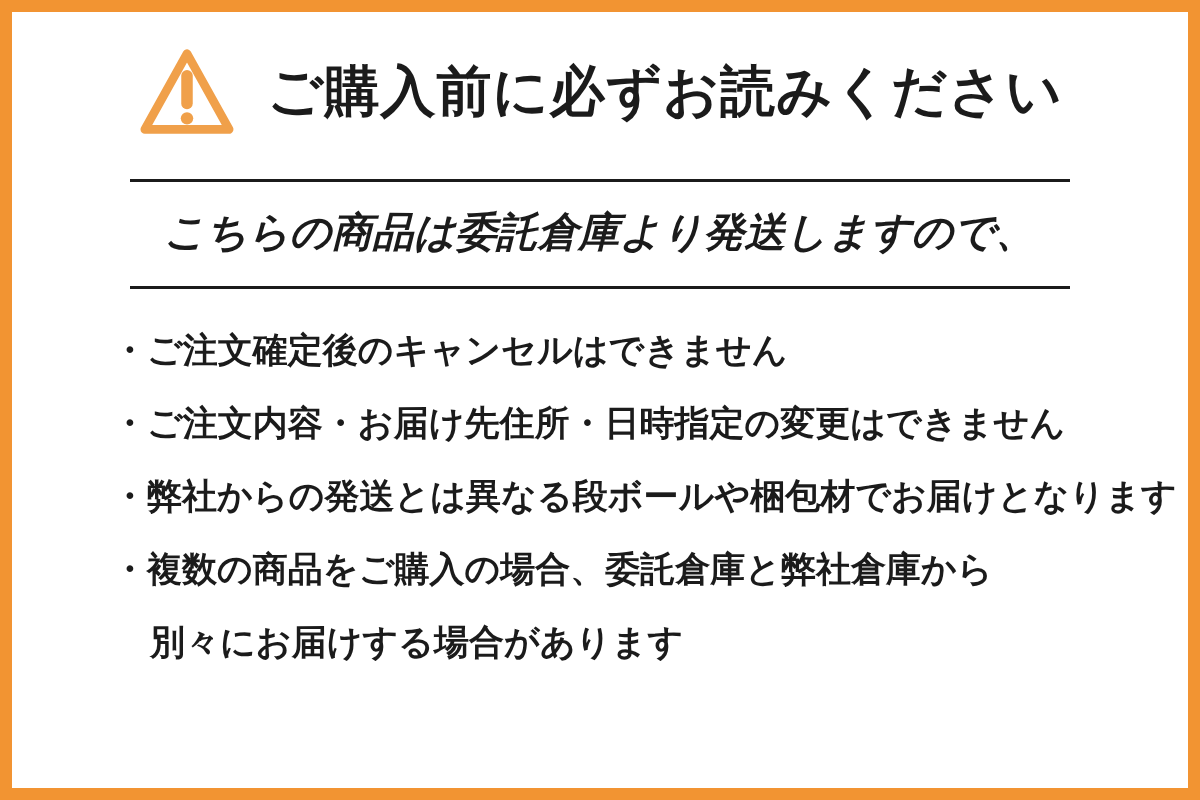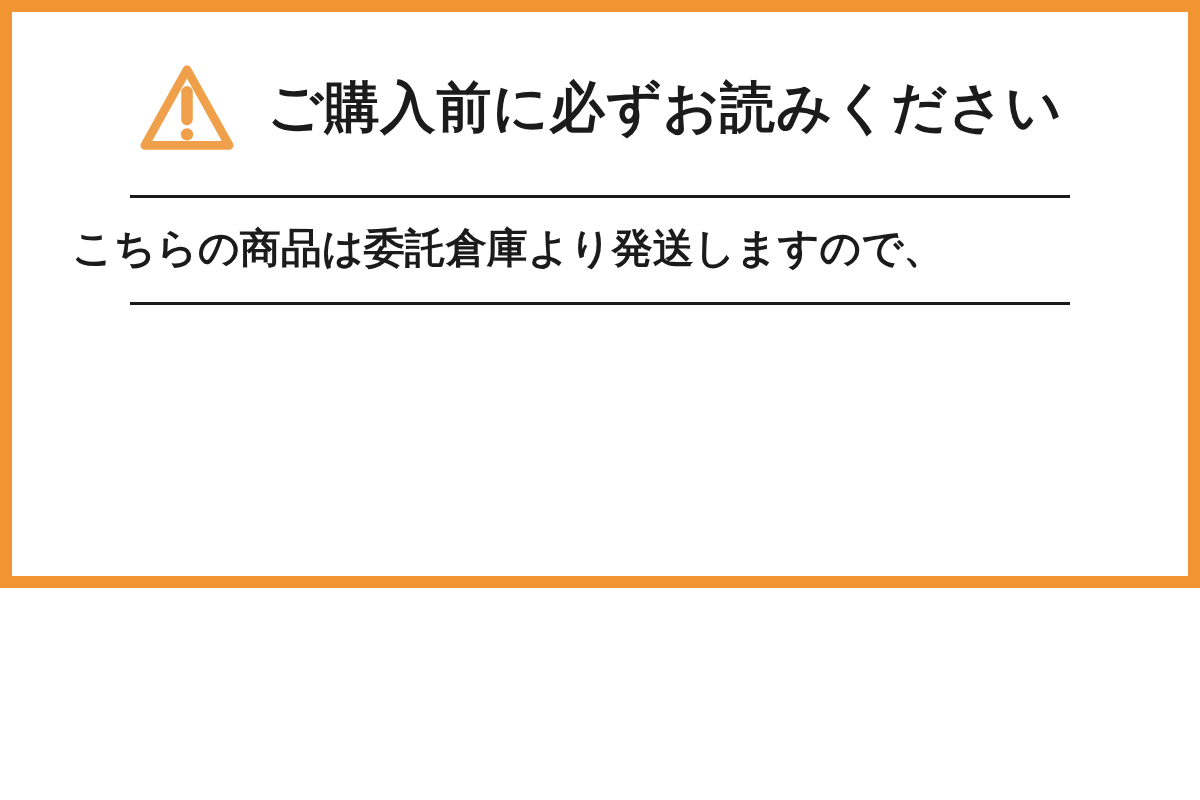--- a/index.html
+++ b/index.html
@@ -11,24 +11,24 @@
   }
   *{margin:0;padding:0;box-sizing:border-box;}
   html,body{width:1200px;height:800px;}
   body{
     background:var(--background-color);
     font-family:"Liberation Sans","DejaVu Sans",sans-serif;
     color:var(--text-color);
     overflow:hidden;
   }
   .frame{
-    width:1200px;height:588px;
+    width:1200px;height:800px;
     border:12px solid var(--frame-color);
     background:var(--background-color);
-    padding:50px 60px 0 60px;
+    padding:34px 60px 0 60px;
   }
   .header{
     display:flex;
     align-items:center;
     justify-content:center;
     gap:30px;
     height:92px;
   }
   .warning-icon{
     width:100px;height:92px;
@@ -45,21 +45,22 @@
   .divider{
     border:none;
     border-top:3px solid var(--divider-color);
     width:940px;
     margin:0 auto;
   }
   .divider.top{margin-top:41px;}
   .divider.bottom{margin-top:16px;}
   .intro{
     margin-top:13px;
-    text-align:left;
+    text-align:center;
+    font-style:italic;
   }
   .intro p{
     font-size:41px;
     font-weight:700;
     line-height:75px;
     white-space:nowrap;
   }
   .bullets{
     list-style:none;
     margin:43px 0 0 40px;
@@ -90,14 +91,21 @@
   </div>
 
   <hr class="divider top">
 
   <div class="intro">
     <p>こちらの商品は委託倉庫より発送しますので、</p>
   </div>
 
   <hr class="divider bottom">
 
+  <ul class="bullets">
+    <li>・ご注文確定後のキャンセルはできません</li>
+    <li>・ご注文内容・お届け先住所・日時指定の変更はできません</li>
+    <li>・弊社からの発送とは異なる段ボールや梱包材でお届けとなります</li>
+    <li>・複数の商品をご購入の場合、委託倉庫と弊社倉庫から</li>
+    <li class="continuation">別々にお届けする場合があります</li>
+  </ul>
 
 </div>
 
 </body></html>

